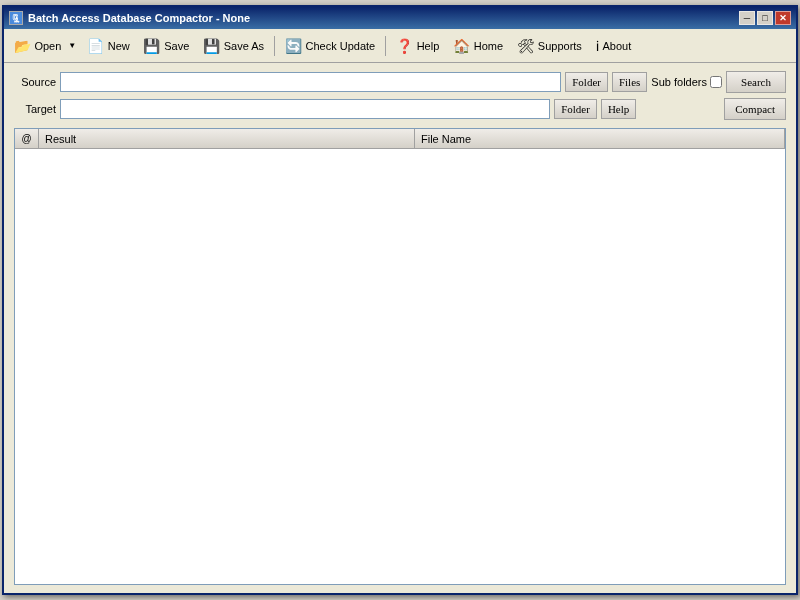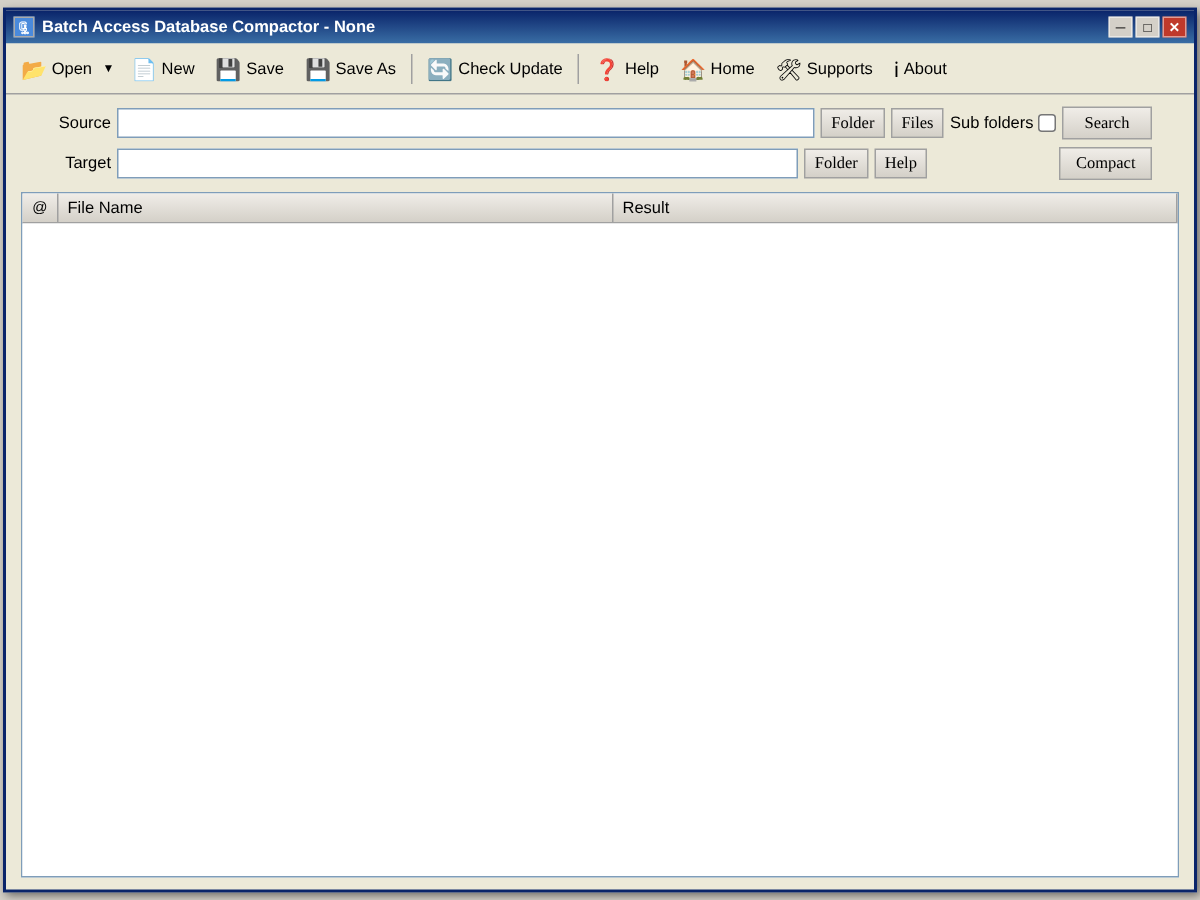--- a/index.html
+++ b/index.html
@@ -109,21 +109,21 @@
       border-right: none;
       border-radius: 2px 0 0 2px;
     }
     .open-btn-arrow {
       border-left: none;
       border-radius: 0 2px 2px 0;
       padding: 2px 2px;
       font-size: 8px;
     }
     .form-area {
-      padding: 8px 28px;
+      padding: 8px 10px;
       display: flex;
       flex-direction: column;
       gap: 5px;
       flex-shrink: 0;
     }
     .form-row {
       display: flex;
       align-items: center;
       gap: 4px;
     }
@@ -301,18 +301,18 @@
       <button class="small-btn">Folder</button>
       <button class="small-btn">Help</button>
         <div style="width: 80px; flex-shrink: 0;"></div>
       <button class="action-btn" style="margin-left: 0px; position: static; right: 0px;">Compact</button>
     </div>
   </div>
 
   <div class="list-area">
     <div class="list-header">
       <div class="list-header-icon">@</div>
+      <div class="list-header-col col-result">Result</div>
       <div class="list-header-col col-filename">File Name</div>
-      <div class="list-header-col col-result">Result</div>
     </div>
     <div class="list-body"></div>
   </div>
 </div>
 
 </body></html>

